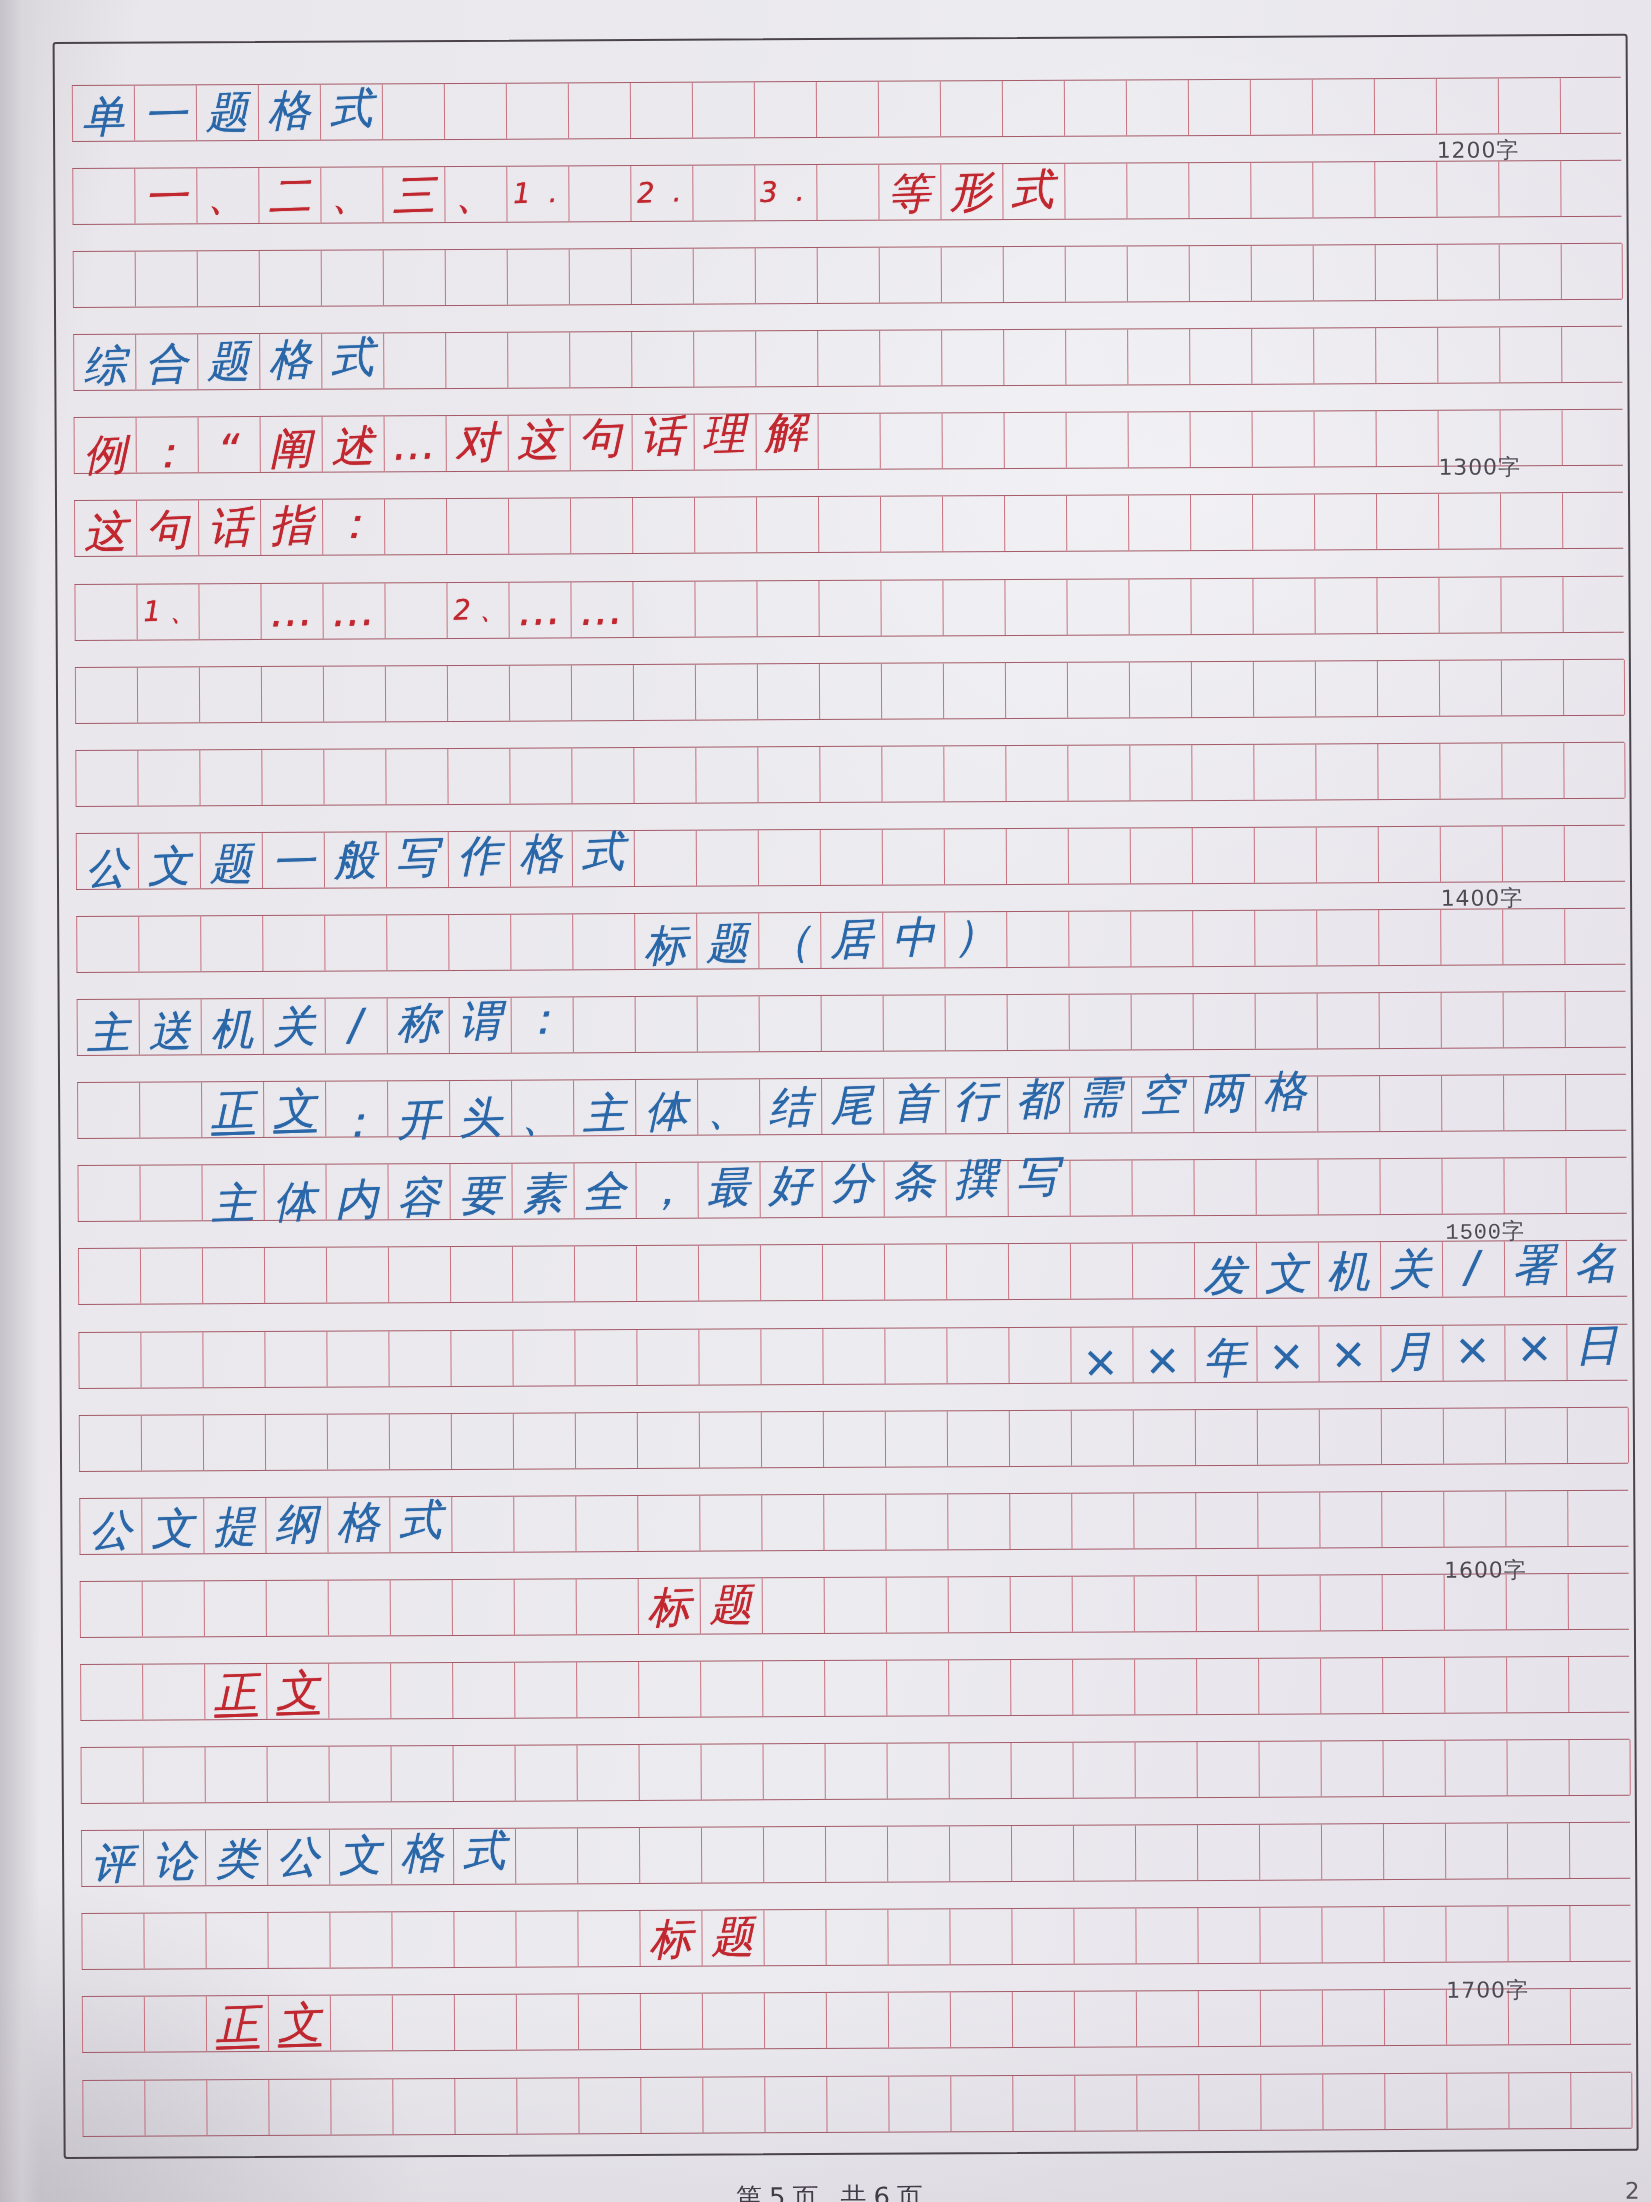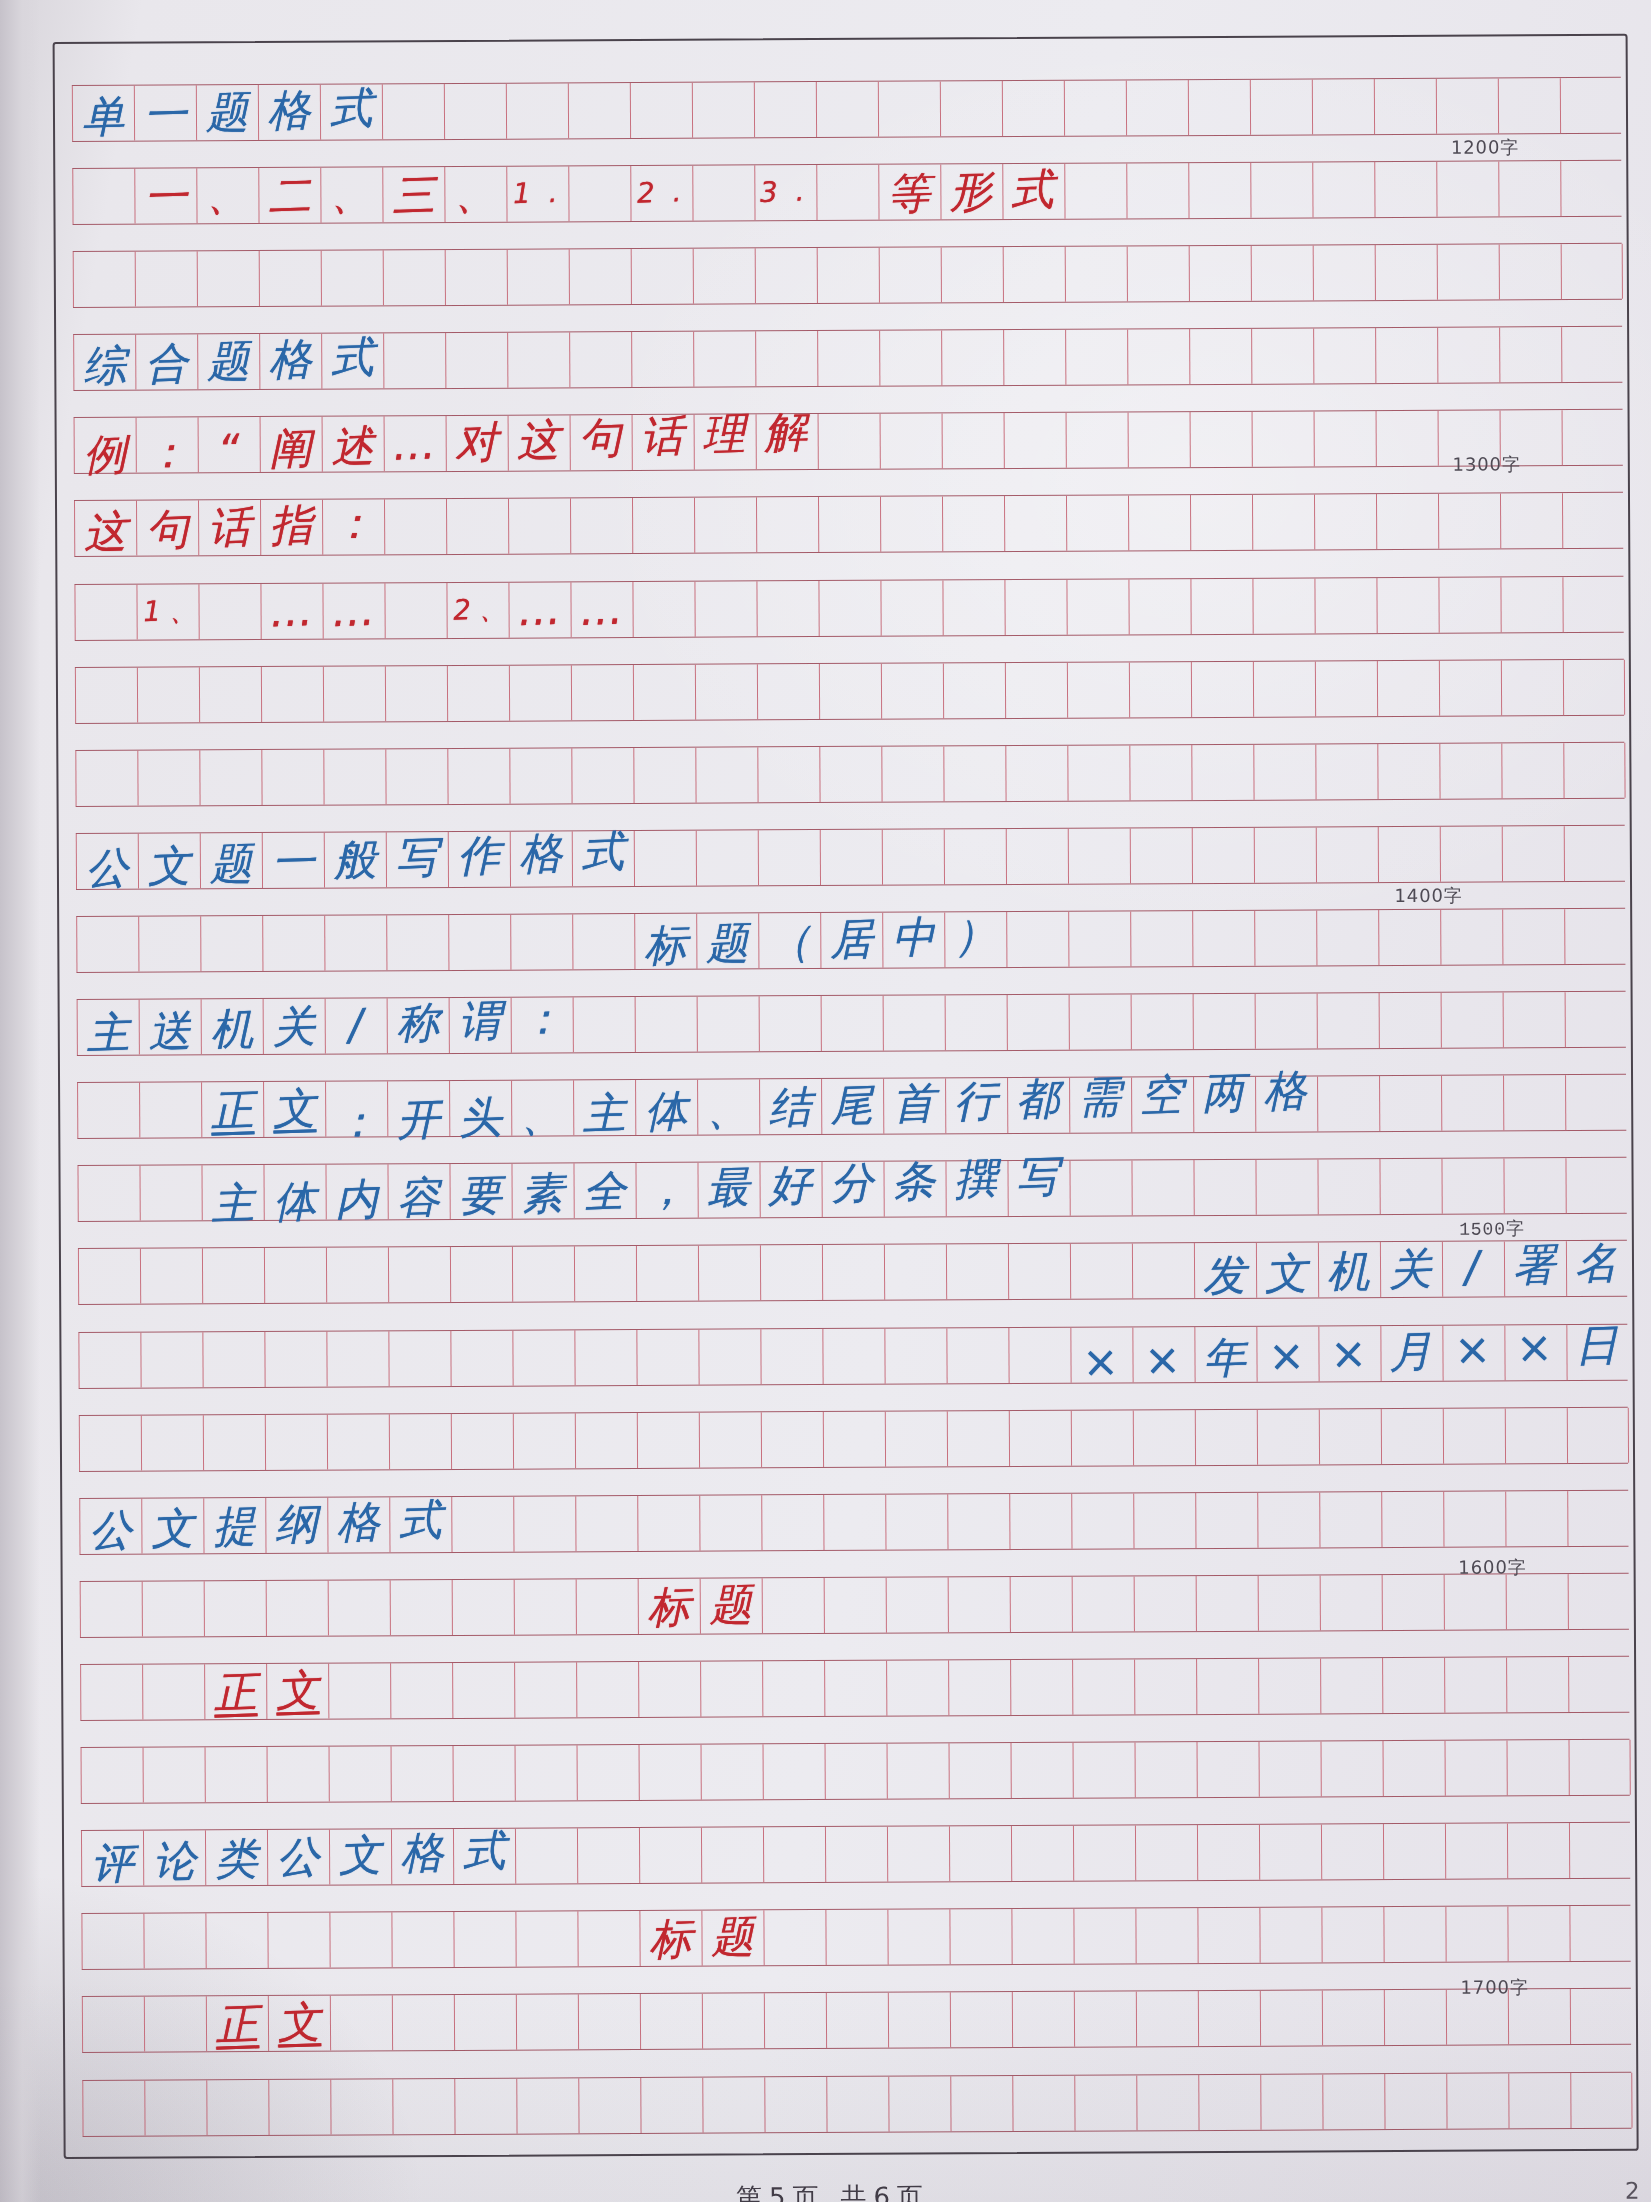--- a/index.html
+++ b/index.html
@@ -43,21 +43,21 @@
     text-shadow:0 0 0.9px currentColor;
     transform:rotate(-1.6deg);
   }
   .tok .ch{flex:1 1 0;text-align:center;}
   .tok.sm{font-size:28px;}
   .tok.blue{color:var(--blue);}
   .tok.red{color:var(--red);}
   .tok.u .ch{text-decoration:underline;text-decoration-thickness:3.4px;text-underline-offset:6.9px;}
   .marker{
     position:absolute;right:129px;width:189px;text-align:right;
-    font-size:18px;letter-spacing:0.9px;color:var(--marker);z-index:4;
+    font-size:22px;letter-spacing:0.9px;color:var(--marker);z-index:4;
   }
   .footer-center{
     position:absolute;left:0;right:0;top:2180px;text-align:center;
     font-size:26px;letter-spacing:6.9px;color:#413c46;z-index:4;
   }
   .corner-num{
     position:absolute;left:1618px;top:2182px;font-size:23px;color:#59545e;z-index:4;
   }
 </style>
 </head>
@@ -943,21 +943,21 @@
           <div class="cell"></div>
           <div class="cell"></div>
           <div class="cell"></div>
           <div class="cell"></div>
           <div class="cell"></div>
         </div>
       </div>
     <div id="markers">
         <div class="marker" style="top: 139px;">1200字</div>
         <div class="marker" style="top: 456px;">1300字</div>
-        <div class="marker" style="top: 887px; text-align: center;">1400字</div>
+        <div class="marker" style="top: 887px;">1400字</div>
         <div class="marker" style="top: 1220px; font-family: Liberation Mono, monospace;">1500字</div>
         <div class="marker" style="top: 1552px; margin-top: 7px;">1600字</div>
         <div class="marker" style="top: 1979px;">1700字</div>
       </div>
     <div class="footer-center">第5页 共6页</div>
     <div class="corner-num">2</div>
   </div>
 </div>
 
 

